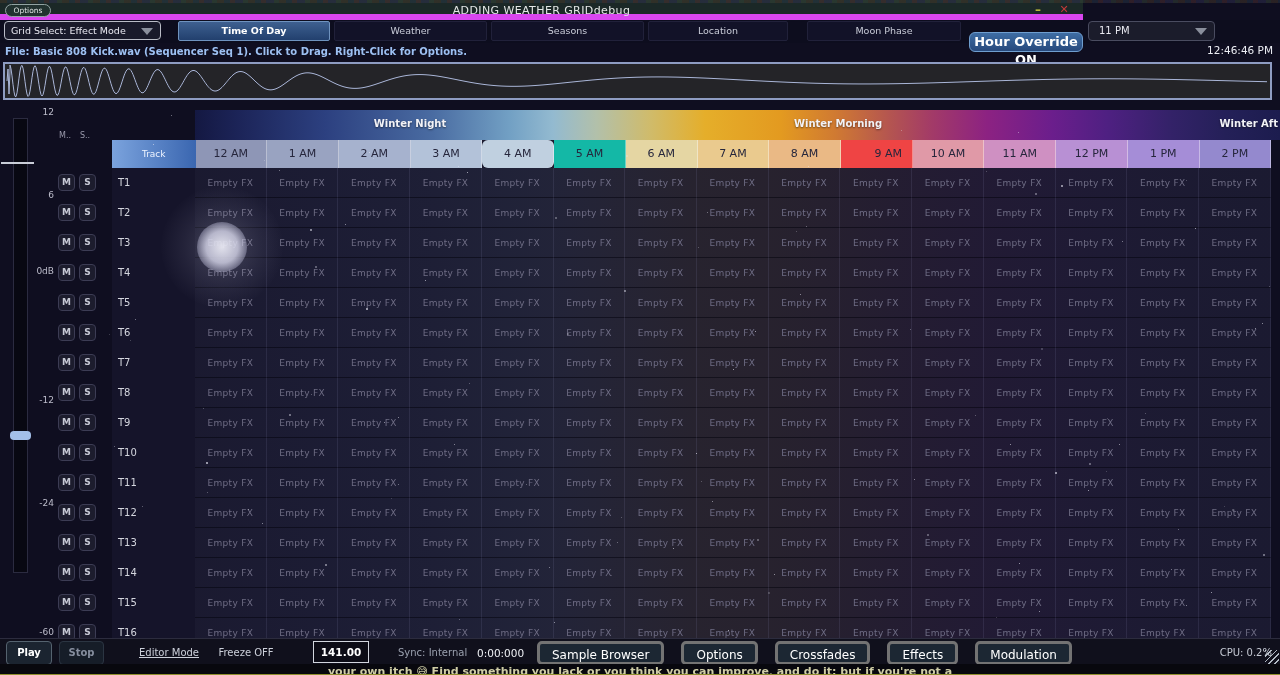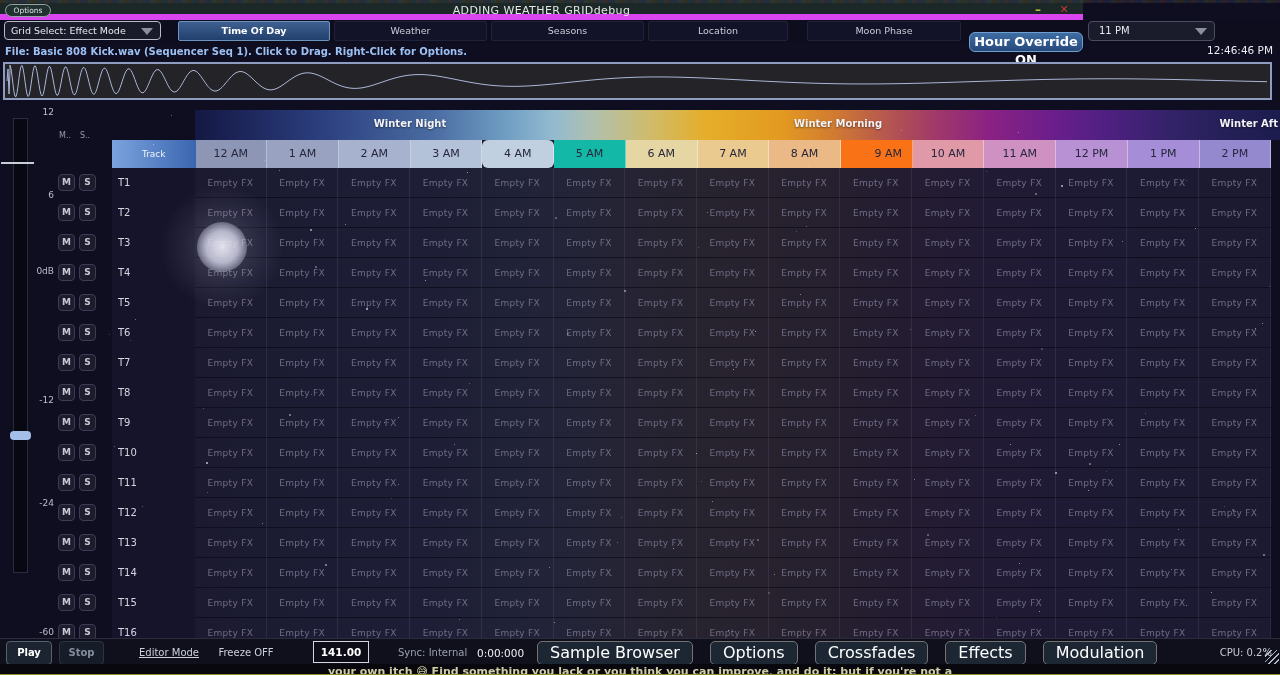--- a/index.html
+++ b/index.html
@@ -73,22 +73,22 @@
   .transport { position:absolute; left:0; top:638px; width:1280px; height:26px; background:#10101c; border-top:1px solid #2c2c3e; z-index:20; }
   .tbtn { position:absolute; top:2px; height:24px; border-radius:4px; font-size:10px; text-align:center; line-height:22px; cursor:pointer; }
   .tbtn.play { left:6px; width:46px; background:#1b2430; border:1px solid #55636f; color:#fff; font-weight:bold; }
   .tbtn.stop { left:59px; width:45px; background:#161d28; border:1px solid #2b3542; color:#868e9e; font-weight:bold; }
   .flat-lab { position:absolute; top:2px; height:24px; line-height:24px; font-size:10px; color:#ccd0da; text-align:center; cursor:pointer; }
   .bpm-box { position:absolute; left:313px; top:2px; width:56px; height:22px; border:1px solid #d2d6de; background:#0c0c16;
     font-size:10.5px; font-weight:bold; color:#fff; text-align:center; line-height:20px; cursor:pointer; }
   .sync-lab { position:absolute; left:398px; top:8px; font-size:10px; color:#9aa0ae; }
   .time-lab { position:absolute; left:477px; top:8px; font-size:10.5px; color:#eef0f4; }
   .panel-btns { position:absolute; left:537px; top:2px; height:24px; display:flex; gap:17px; }
-  .panel-btn { height:24px; padding:0 12px; background:#1c2733; border:1px solid #737373; border-radius:5px;
-    font-size:16px; color:#fff; text-align:center; line-height:22px; cursor:pointer; white-space:nowrap; }
+  .panel-btn { height:24px; padding:0 12px; background:#1c2733; border:3px solid #737373; border-radius:5px;
+    font-size:12px; color:#fff; text-align:center; line-height:22px; cursor:pointer; white-space:nowrap; }
   .cpu-lab { position:absolute; right:8px; top:8px; font-size:10px; color:#c6cad4; }
   .resize-grip { position:absolute; right:1px; top:11px; width:14px; height:14px; cursor:nwse-resize;
     background:repeating-linear-gradient(135deg, rgba(205,215,225,.85) 0 1px, transparent 1px 4px); }
   
   .caption-strip { position:absolute; left:0; top:664px; width:1280px; height:11px; overflow:hidden; background:#08080e; z-index:30; }
   .caption-text { width:100%; text-align:center; font-size:11px; font-weight:bold; color:#cfcda6; line-height:15px; }
   .caption-line { position:absolute; left:0; top:673.5px; width:1280px; height:1.5px; background:#8f8f2e; z-index:31; }
 </style>
 </head>
 <body>
@@ -143,21 +143,21 @@
   <div id="hour-headers" style="display:flex;">
       <div class="hdr-hour" style="background: rgb(142, 150, 182);">12 AM</div>
       <div class="hdr-hour" style="background: rgb(153, 163, 193);">1 AM</div>
       <div class="hdr-hour" style="background: rgb(166, 178, 206);">2 AM</div>
       <div class="hdr-hour" style="background: rgb(179, 194, 217);">3 AM</div>
       <div class="hdr-hour" style="background: rgb(192, 208, 224); border-radius: 6px;">4 AM</div>
       <div class="hdr-hour" style="background: #14b8a6;">5 AM</div>
       <div class="hdr-hour" style="background: rgb(229, 214, 163);">6 AM</div>
       <div class="hdr-hour" style="background: rgb(234, 202, 142);">7 AM</div>
       <div class="hdr-hour" style="background: rgb(234, 185, 133);">8 AM</div>
-      <div class="hdr-hour" style="background: #f97316; padding-left: 24px;">9 AM</div>
+      <div class="hdr-hour" style="background: #ef4444; padding-left: 24px;">9 AM</div>
       <div class="hdr-hour" style="background: rgb(224, 153, 167);">10 AM</div>
       <div class="hdr-hour" style="background: rgb(207, 144, 194);">11 AM</div>
       <div class="hdr-hour" style="background: rgb(184, 144, 212);">12 PM</div>
       <div class="hdr-hour" style="background: rgb(165, 141, 215);">1 PM</div>
       <div class="hdr-hour" style="background: rgb(148, 137, 206);">2 PM</div>
     </div>
 </div>
 
 <div class="grid-rows" id="grid-rows">
     <div class="trow">

